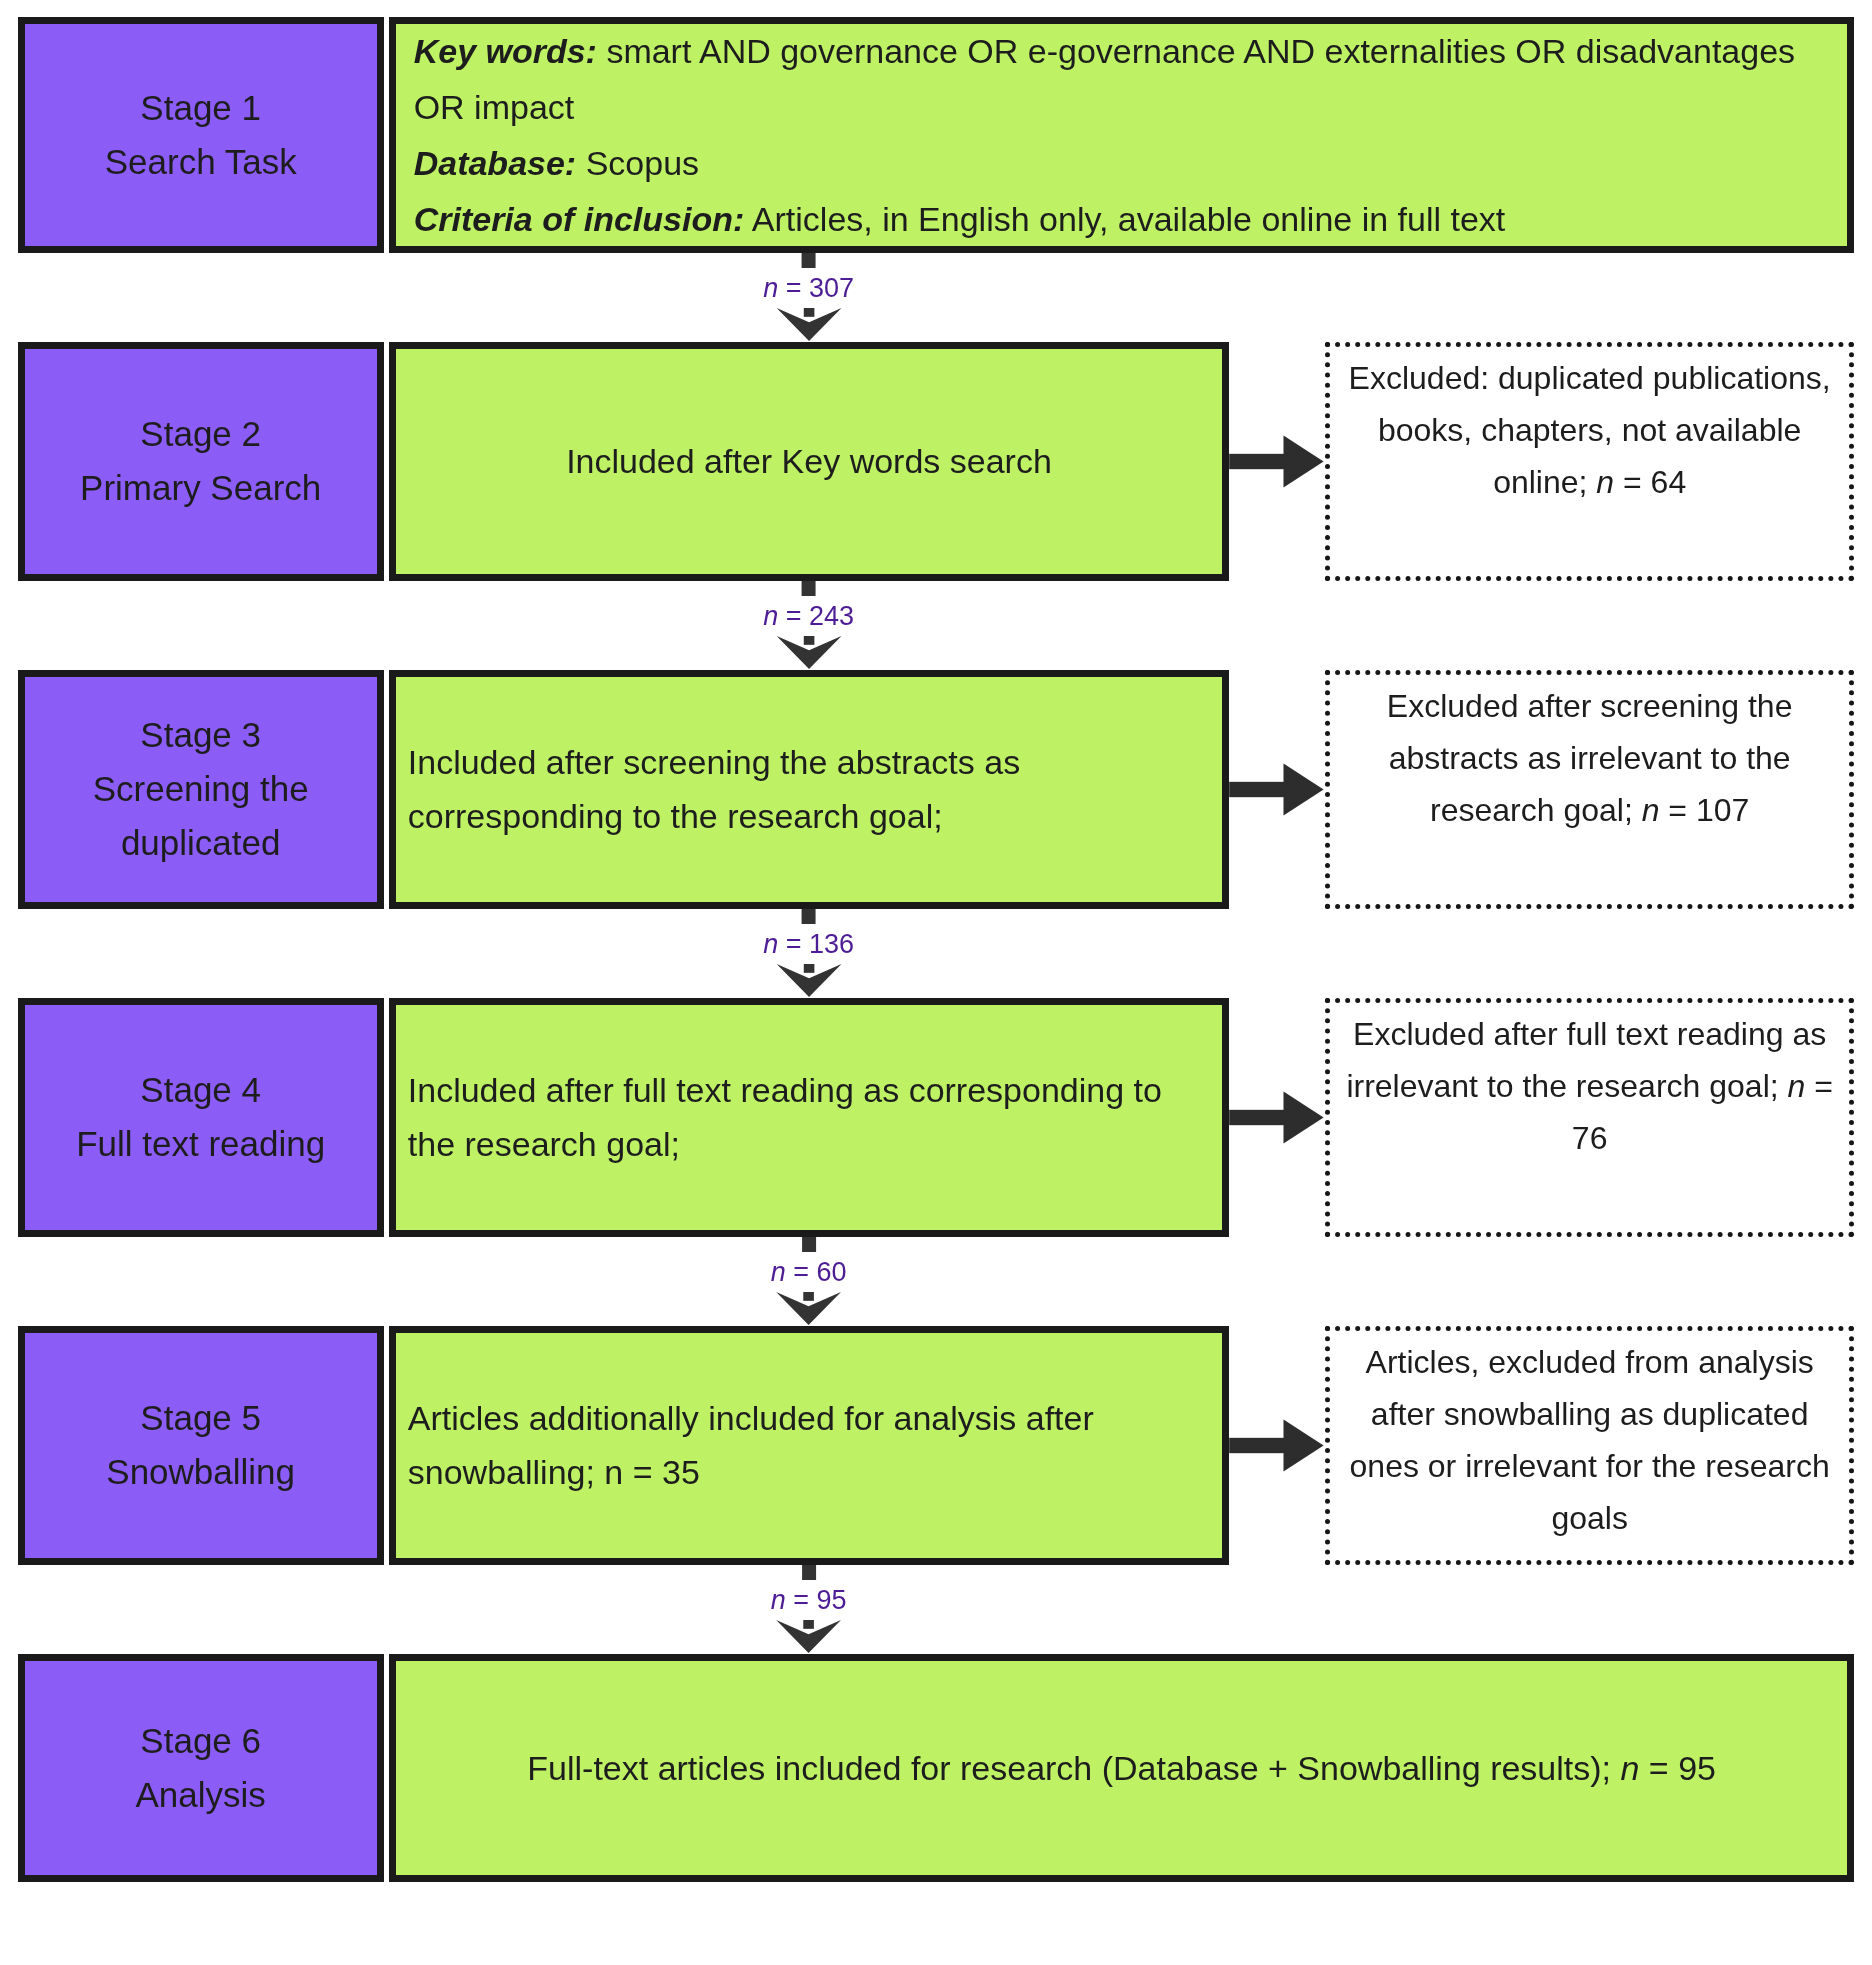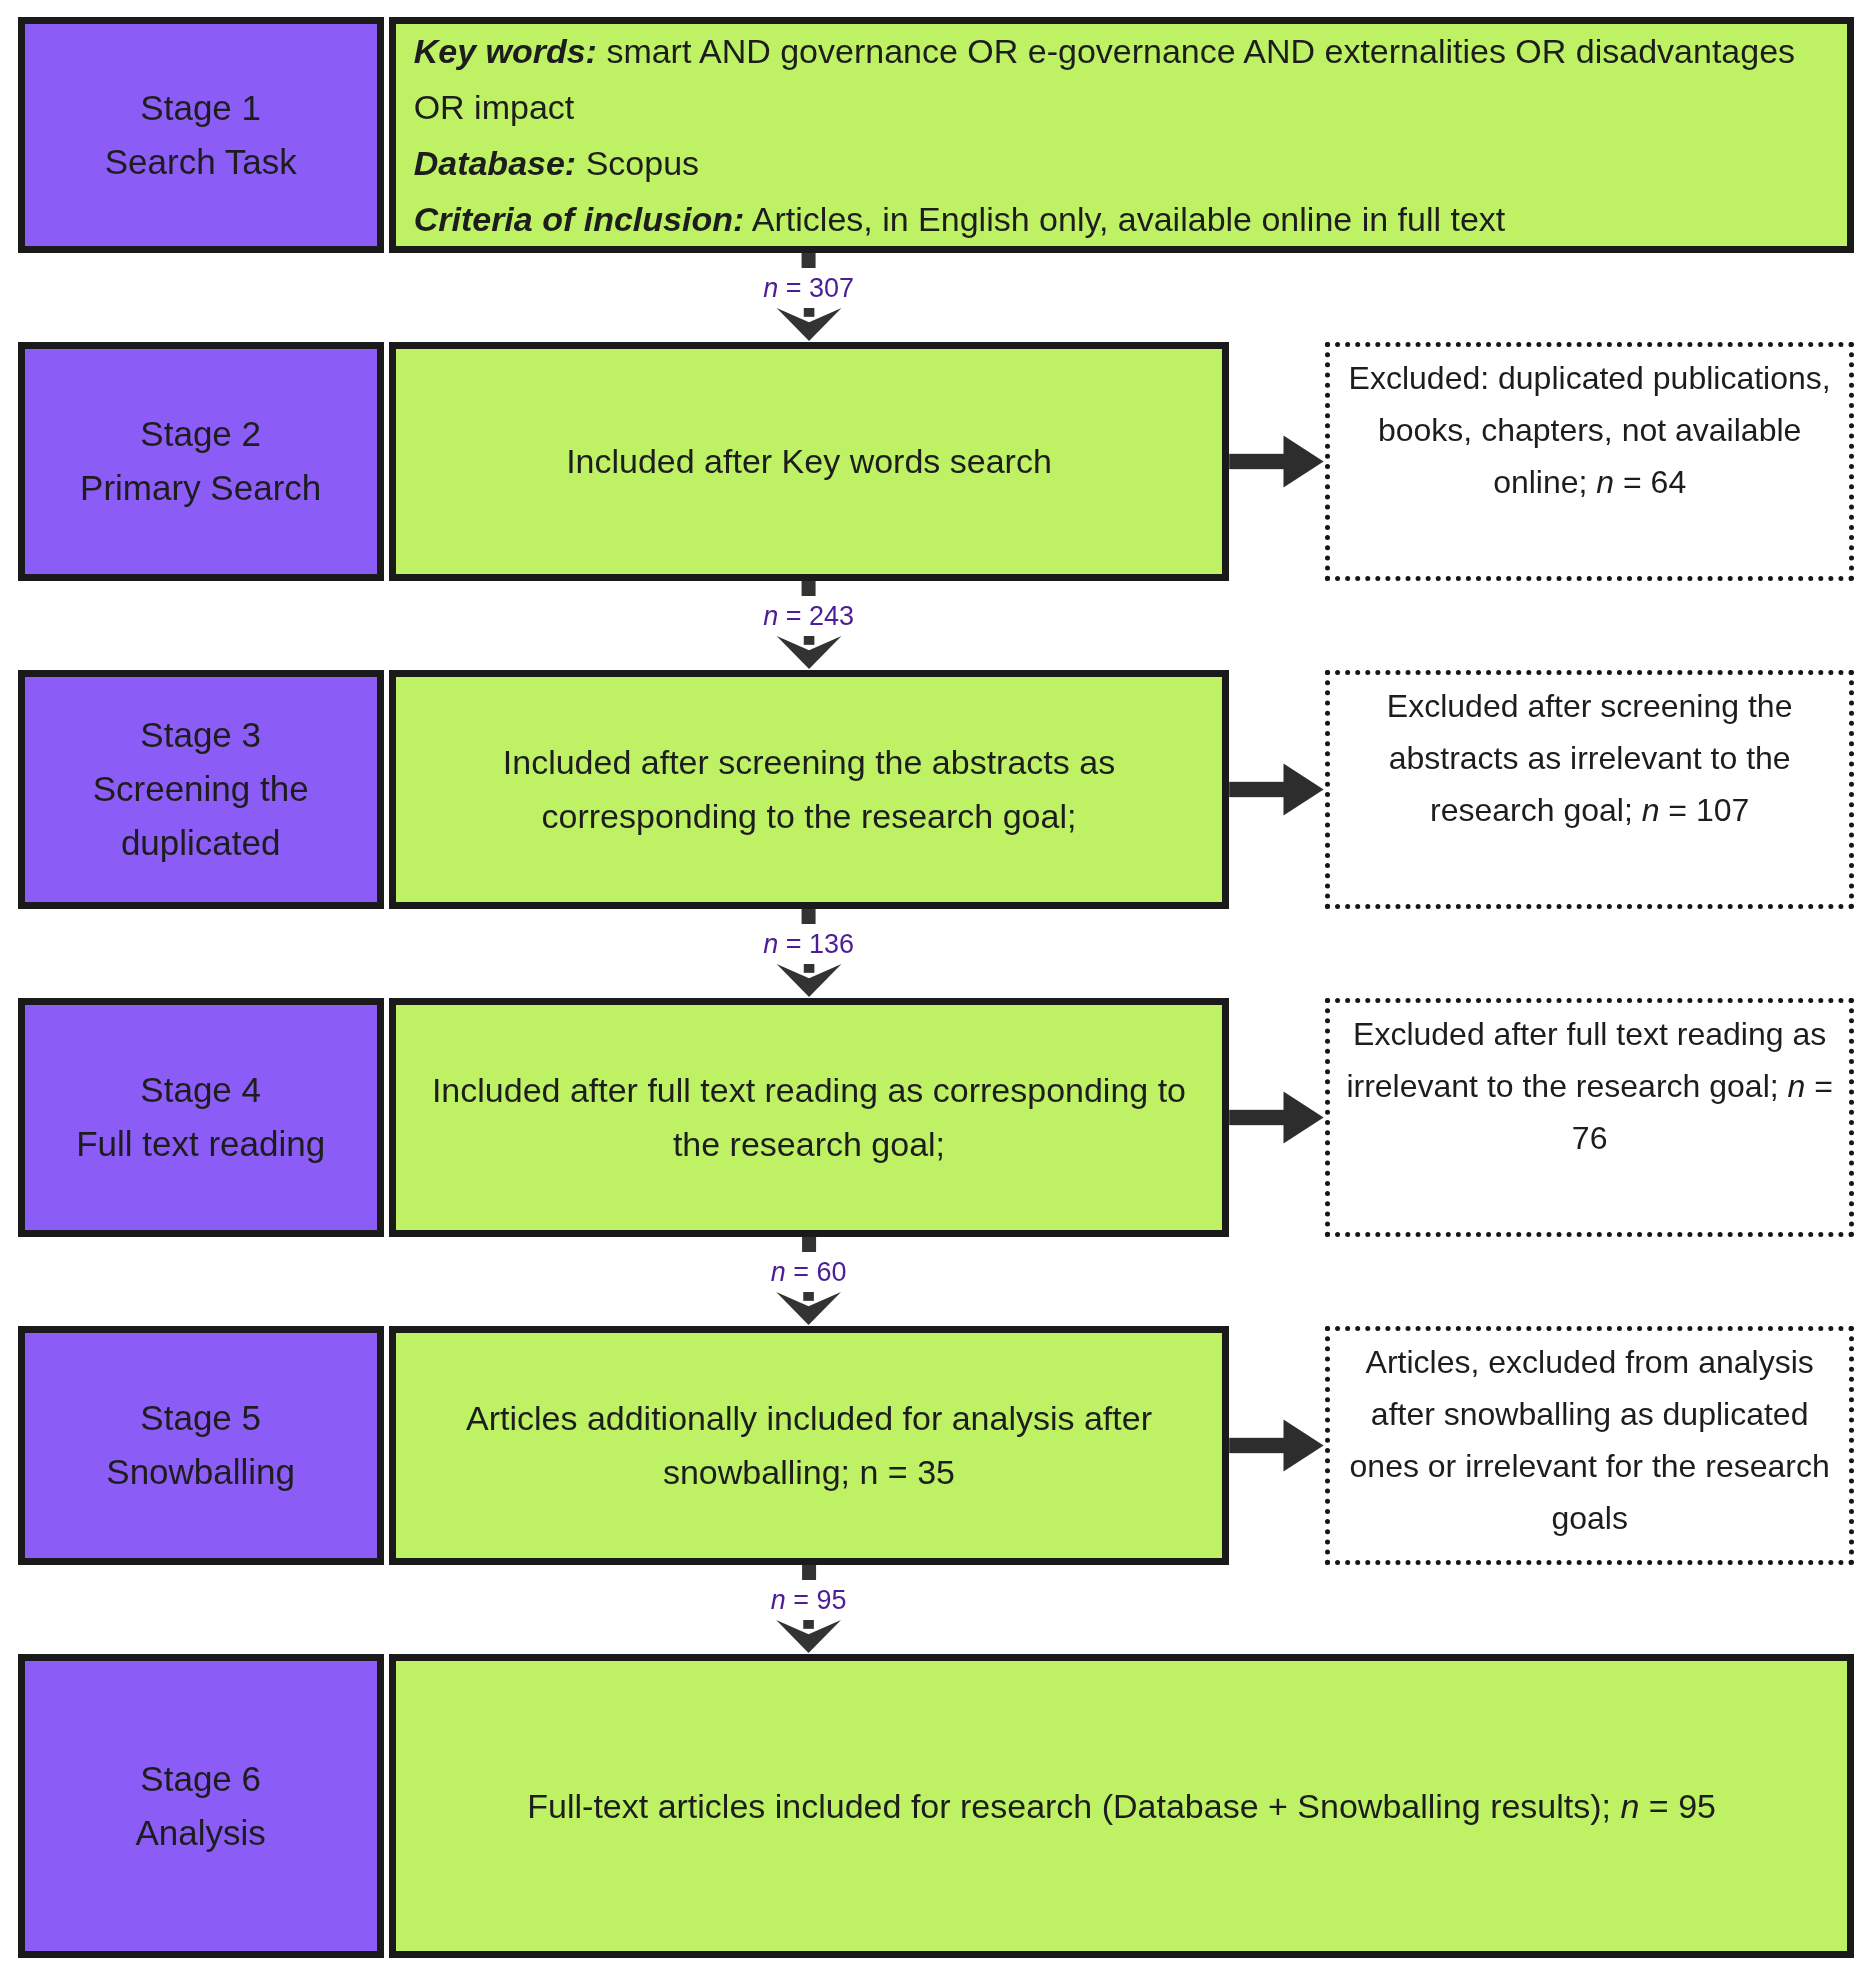--- a/index.html
+++ b/index.html
@@ -3,36 +3,36 @@
 <meta charset="utf-8">
 <title>diagram</title>
 <style>
   html,body { margin:0; padding:0; background:#ffffff; }
   body { font-family:"Liberation Sans", sans-serif; color:#1d1d1d; }
   .diagram { position:relative; width:1872px; height:1965px; box-sizing:border-box; padding:16.5px 17.7px 0 17.7px; background:#ffffff; }
 
   .row { display:flex; align-items:stretch; }
   .h400 { height:236px; }
   .h405 { height:239px; }
-  .h515 { height:304px; }
+  .h515 { height:228px; }
 
   .label-box {
     box-sizing:border-box; flex:0 0 366px; width:366px;
     background:#8b5cf6; border:7.7px solid #1a1a1a;
     display:flex; flex-direction:column; justify-content:center;
     text-align:center; font-size:35px; line-height:54px;
   }
   .content-box {
     box-sizing:border-box; margin-left:5.3px; background:#bef264;
     border:7.7px solid #1a1a1a;
     display:flex; flex-direction:column; justify-content:center;
   }
   .content-box.wide { flex:1 1 auto; }
   .content-box.mid  { flex:0 0 840px; width:840px; }
-  .centered { align-items:center; text-align:center; font-size:34px; line-height:54px; padding:0 11.8px; }
+  .centered { align-items:center; font-size:34px; line-height:54px; padding:0 11.8px; }
   .stage1-pad { padding:3.5px 11.8px 3.5px 17.7px; font-size:34px; line-height:56px; }
   .stage1-pad p { margin:0; }
   .content-text { margin:0; }
   .lead { font-weight:bold; font-style:italic; }
   .it { font-style:italic; }
 
   .arrow-zone { flex:0 0 96px; display:flex; align-items:center; }
   .harrow { display:block; fill:#2d2d2d; }
 
   .excluded-box {

